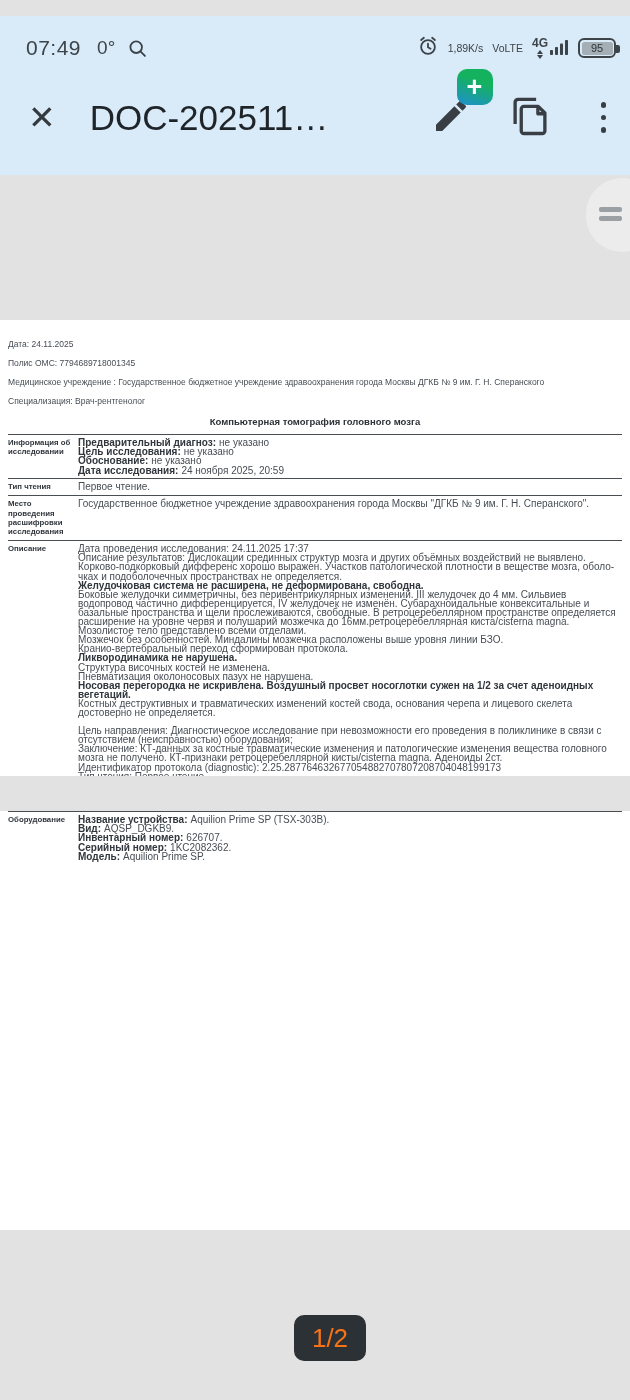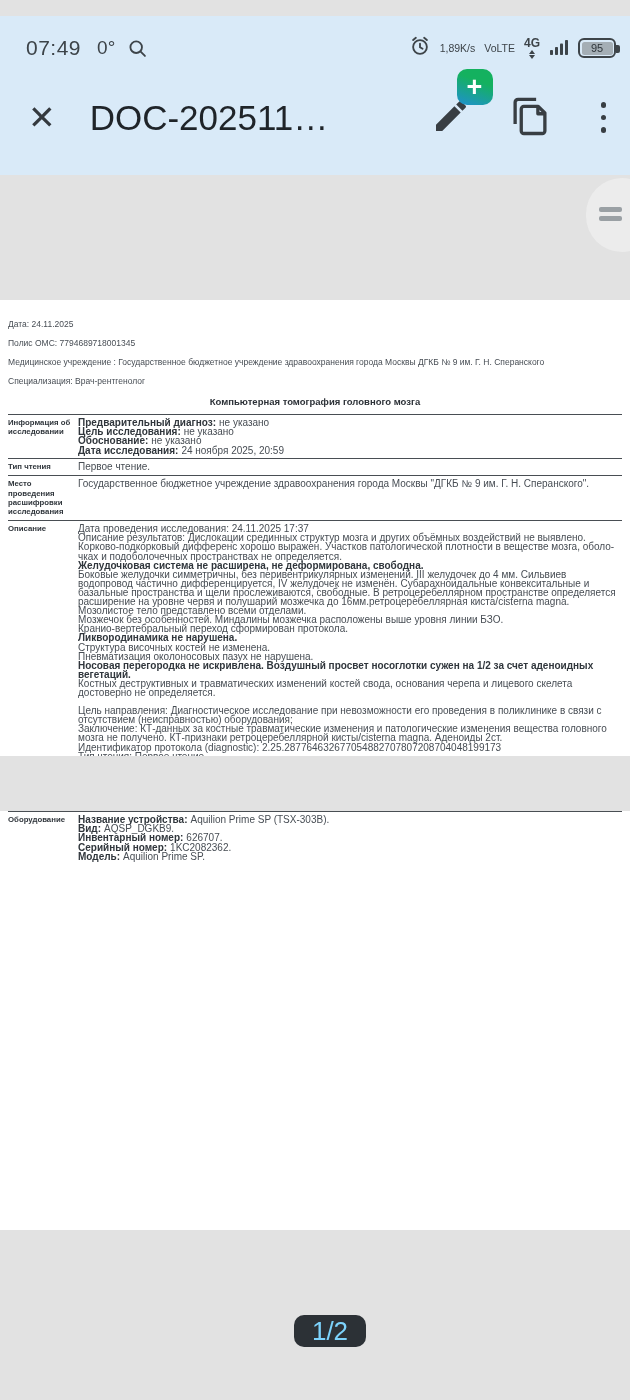--- a/index.html
+++ b/index.html
@@ -18,21 +18,21 @@
     display:flex; align-items:center;
     padding:4px 14px 0 26px;
     color:var(--icon-color,#3d4449);
     margin-top:16px;
   }
   .sb-time { font-size:21px; letter-spacing:.5px; }
   .sb-temp { font-size:19px; margin-left:16px; }
   .sb-search { margin-left:12px; display:flex; align-items:center; }
   .sb-right { margin-left:auto; display:flex; align-items:center; gap:9px; }
   .sb-stack { display:flex; flex-direction:row; line-height:11px; font-size:10.5px; text-align:left; }
-  .sb-4g-wrap { display:flex; gap:10px; }
+  .sb-4g-wrap { display:flex; gap:2px; }
   .sb-4g-col { display:flex; flex-direction:column; align-items:center; line-height:11px; }
   .sb-4g { font-size:12px; font-weight:bold; }
   .arrows { display:flex; flex-direction:column; gap:1px; margin-top:1px; }
   .tri-up { width:0; height:0; border-left:3.5px solid transparent; border-right:3.5px solid transparent; border-bottom:4px solid currentColor; }
   .tri-dn { width:0; height:0; border-left:3.5px solid transparent; border-right:3.5px solid transparent; border-top:4px solid currentColor; }
   .battery { position:relative; width:38px; height:20px; border:2px solid currentColor; border-radius:6px; padding:1.5px; }
   .battery::after { content:""; position:absolute; right:-6px; top:4.5px; width:4px; height:8px; background:currentColor; border-radius:0 2px 2px 0; }
   .battery-fill { width:100%; height:100%; background:#a4aeb5; border-radius:2.5px; display:flex; align-items:center; justify-content:center; font-size:11px; color:#2e353a; }
 
   
@@ -62,44 +62,44 @@
   .scroll-handle {
     position:absolute; right:-28px; top:178px; width:72px; height:74px;
     background:#ececec; border-radius:37px;
   }
   .scroll-handle i { position:absolute; left:13px; width:23px; height:4.5px; border-radius:2px; background:#9aa0a4; }
   .scroll-handle i:nth-child(1) { top:29px; }
   .scroll-handle i:nth-child(2) { top:38px; }
 
   
   .page { position:absolute; left:0; width:630px; background:var(--page-bg,#fff); overflow:hidden; }
-  .page1 { top:300px; height:456px; padding:20px 8px 16px; }
+  .page1 { top:320px; height:456px; padding:20px 8px 16px; }
   .page2 { top:811px; height:419px; padding:0 8px; }
 
   .meta-line { font-size:8.5px; line-height:9.5px; margin-bottom:9.5px; color:#474d54; }
   .doc-title { text-align:center; font-weight:bold; font-size:9.5px; color:#2d3238; margin:3px 0 7px; }
 
   table.doc { width:100%; border-collapse:collapse; }
   table.doc td { vertical-align:top; font-size:10px; line-height:9.1px; color:#474d54; padding:3px 0 3.5px; }
   table.doc td.lbl { width:70px; padding-right:7px; font-size:7.8px; line-height:9.4px; font-weight:bold; color:var(--bold-text-color,#30363c); }
   table.doc tr { border-top:1px solid var(--rule-color,#494e53); }
   table.doc tr.rb { border-bottom:1px solid var(--rule-color,#494e53); }
 
   .pair { min-height:9.2px; }
   .pair span + span { margin-left:3px; }
   .b { font-weight:bold; color:var(--bold-text-color,#30363c); }
   .dline { min-height:9.1px; }
   .dline.blank-line { height:9.1px; }
 
   
   .pager {
-    position:absolute; left:294px; top:1315px; width:72px; height:32px;
+    position:absolute; left:294px; top:1315px; width:72px; height:46px;
     background:var(--pager-bg,#2c3136); border-radius:10px;
     display:flex; align-items:center; justify-content:center;
-    color:#7dd3fc; font-size:26px;
+    color:#f97316; font-size:26px;
   }
 </style>
 </head>
 <body style="--top-bg: #d9eaf8; --canvas-bg: #e2e2e2; --page-bg: #ffffff; --icon-color: #3d4449; --text-color: #4a5057; --bold-text-color: #30363c; --rule-color: #494e53; --pager-bg: #2c3136; --badge-green: #14b15f; --badge-blue: #1f90d0;">
 
 <div class="status-bar">
   <span class="sb-time">07:49</span>
   <span class="sb-temp">0°</span>
   <span class="sb-search">
     <svg width="21" height="21" viewBox="0 0 24 24" fill="none" stroke="currentColor" stroke-width="2.1" stroke-linecap="round">

